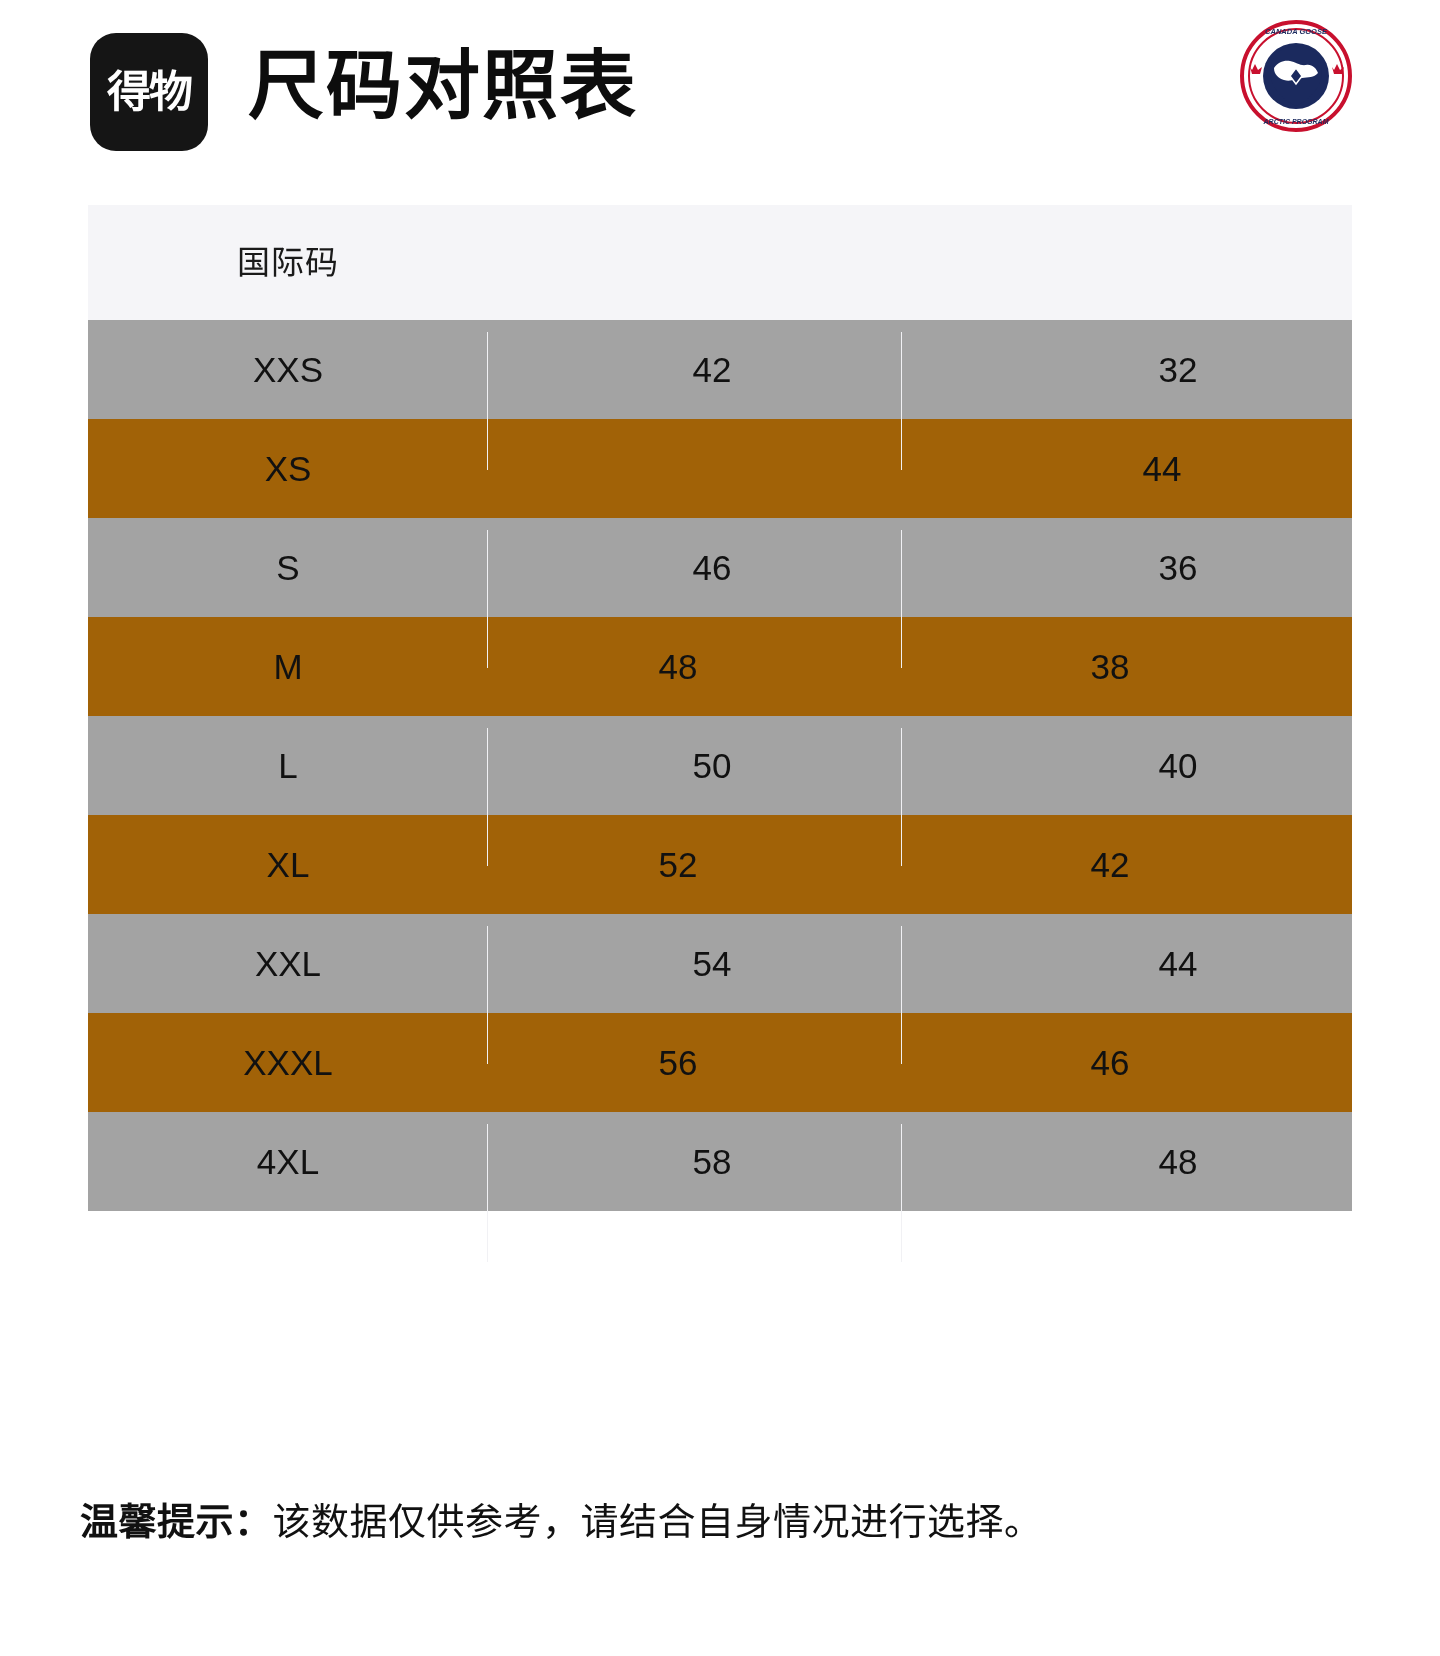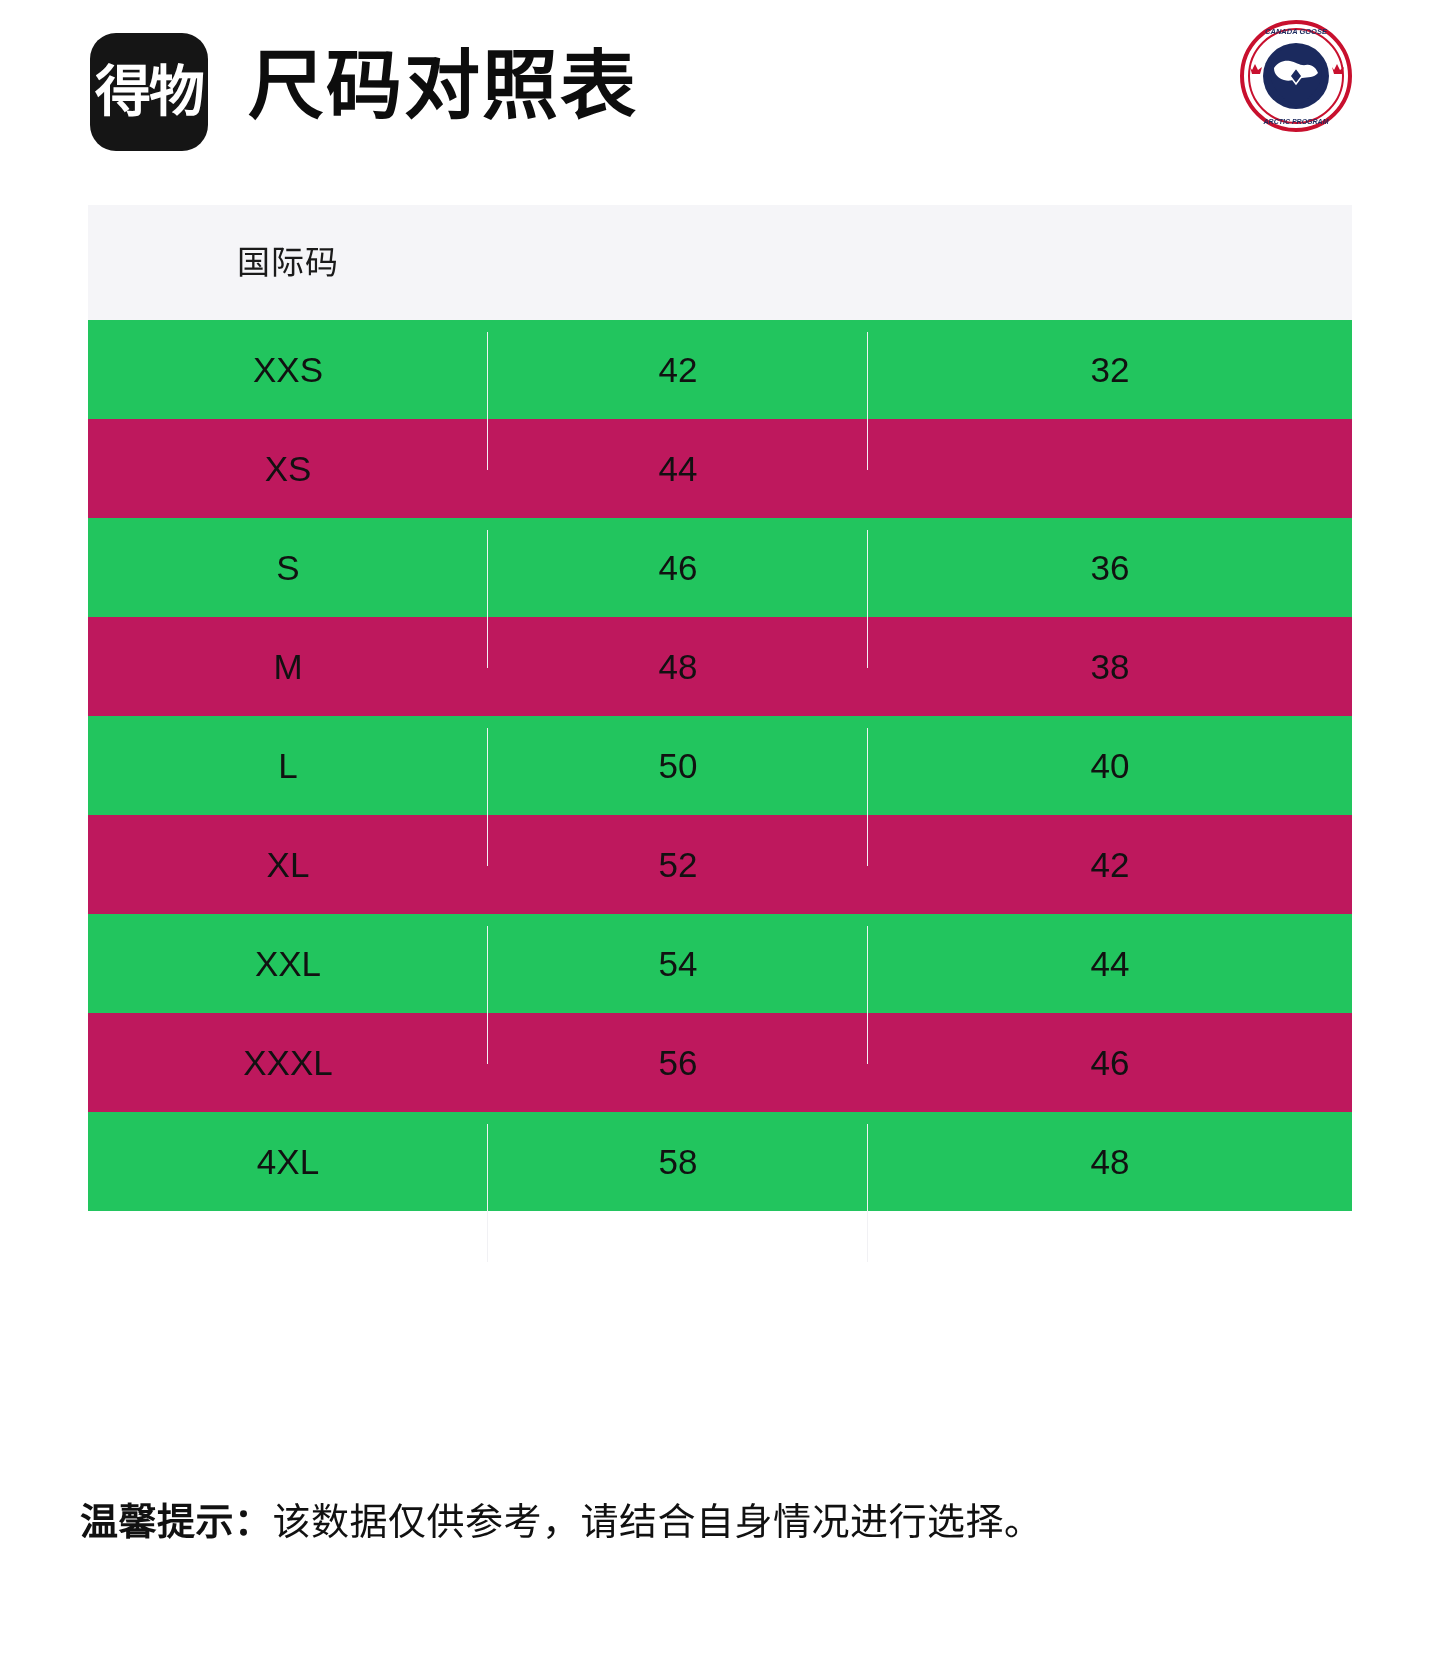--- a/index.html
+++ b/index.html
@@ -31,21 +31,21 @@
     width: 118px;
     height: 118px;
     background: #151515;
     border-radius: 26px;
     display: flex;
     align-items: center;
     justify-content: center;
   }
   .brand-logo-text {
     color: #ffffff;
-    font-size: 56px;
+    font-size: 44px;
     font-weight: bold;
     letter-spacing: -2px;
     line-height: 1;
     font-family: "Liberation Sans", "DejaVu Sans", sans-serif;
   }
   .page-title {
     position: absolute;
     left: 228px;
     top: 44px;
     font-size: 76px;
@@ -96,22 +96,22 @@
     font-size: 33px;
     color: #1a1a1a;
     text-align: center;
     letter-spacing: 1px;
   }
   .row {
     display: flex;
     align-items: center;
     height: 99px;
   }
-  .row.odd { background: #22c55e; }
-  .row.even { background: #be185d; }
+  .row.odd { background: #a3a3a3; gap: 34px; }
+  .row.even { background: #a16207; justify-content: space-between; }
   .cell {
     flex: 1 1 0;
     text-align: center;
     font-size: 35px;
     color: #111111;
     line-height: 1;
   }
   .cell.c1 { flex: 0 0 400px; }
   .cell.c2 { flex: 0 0 380px; }
   .cell.c3 { flex: 0 0 484px; }

